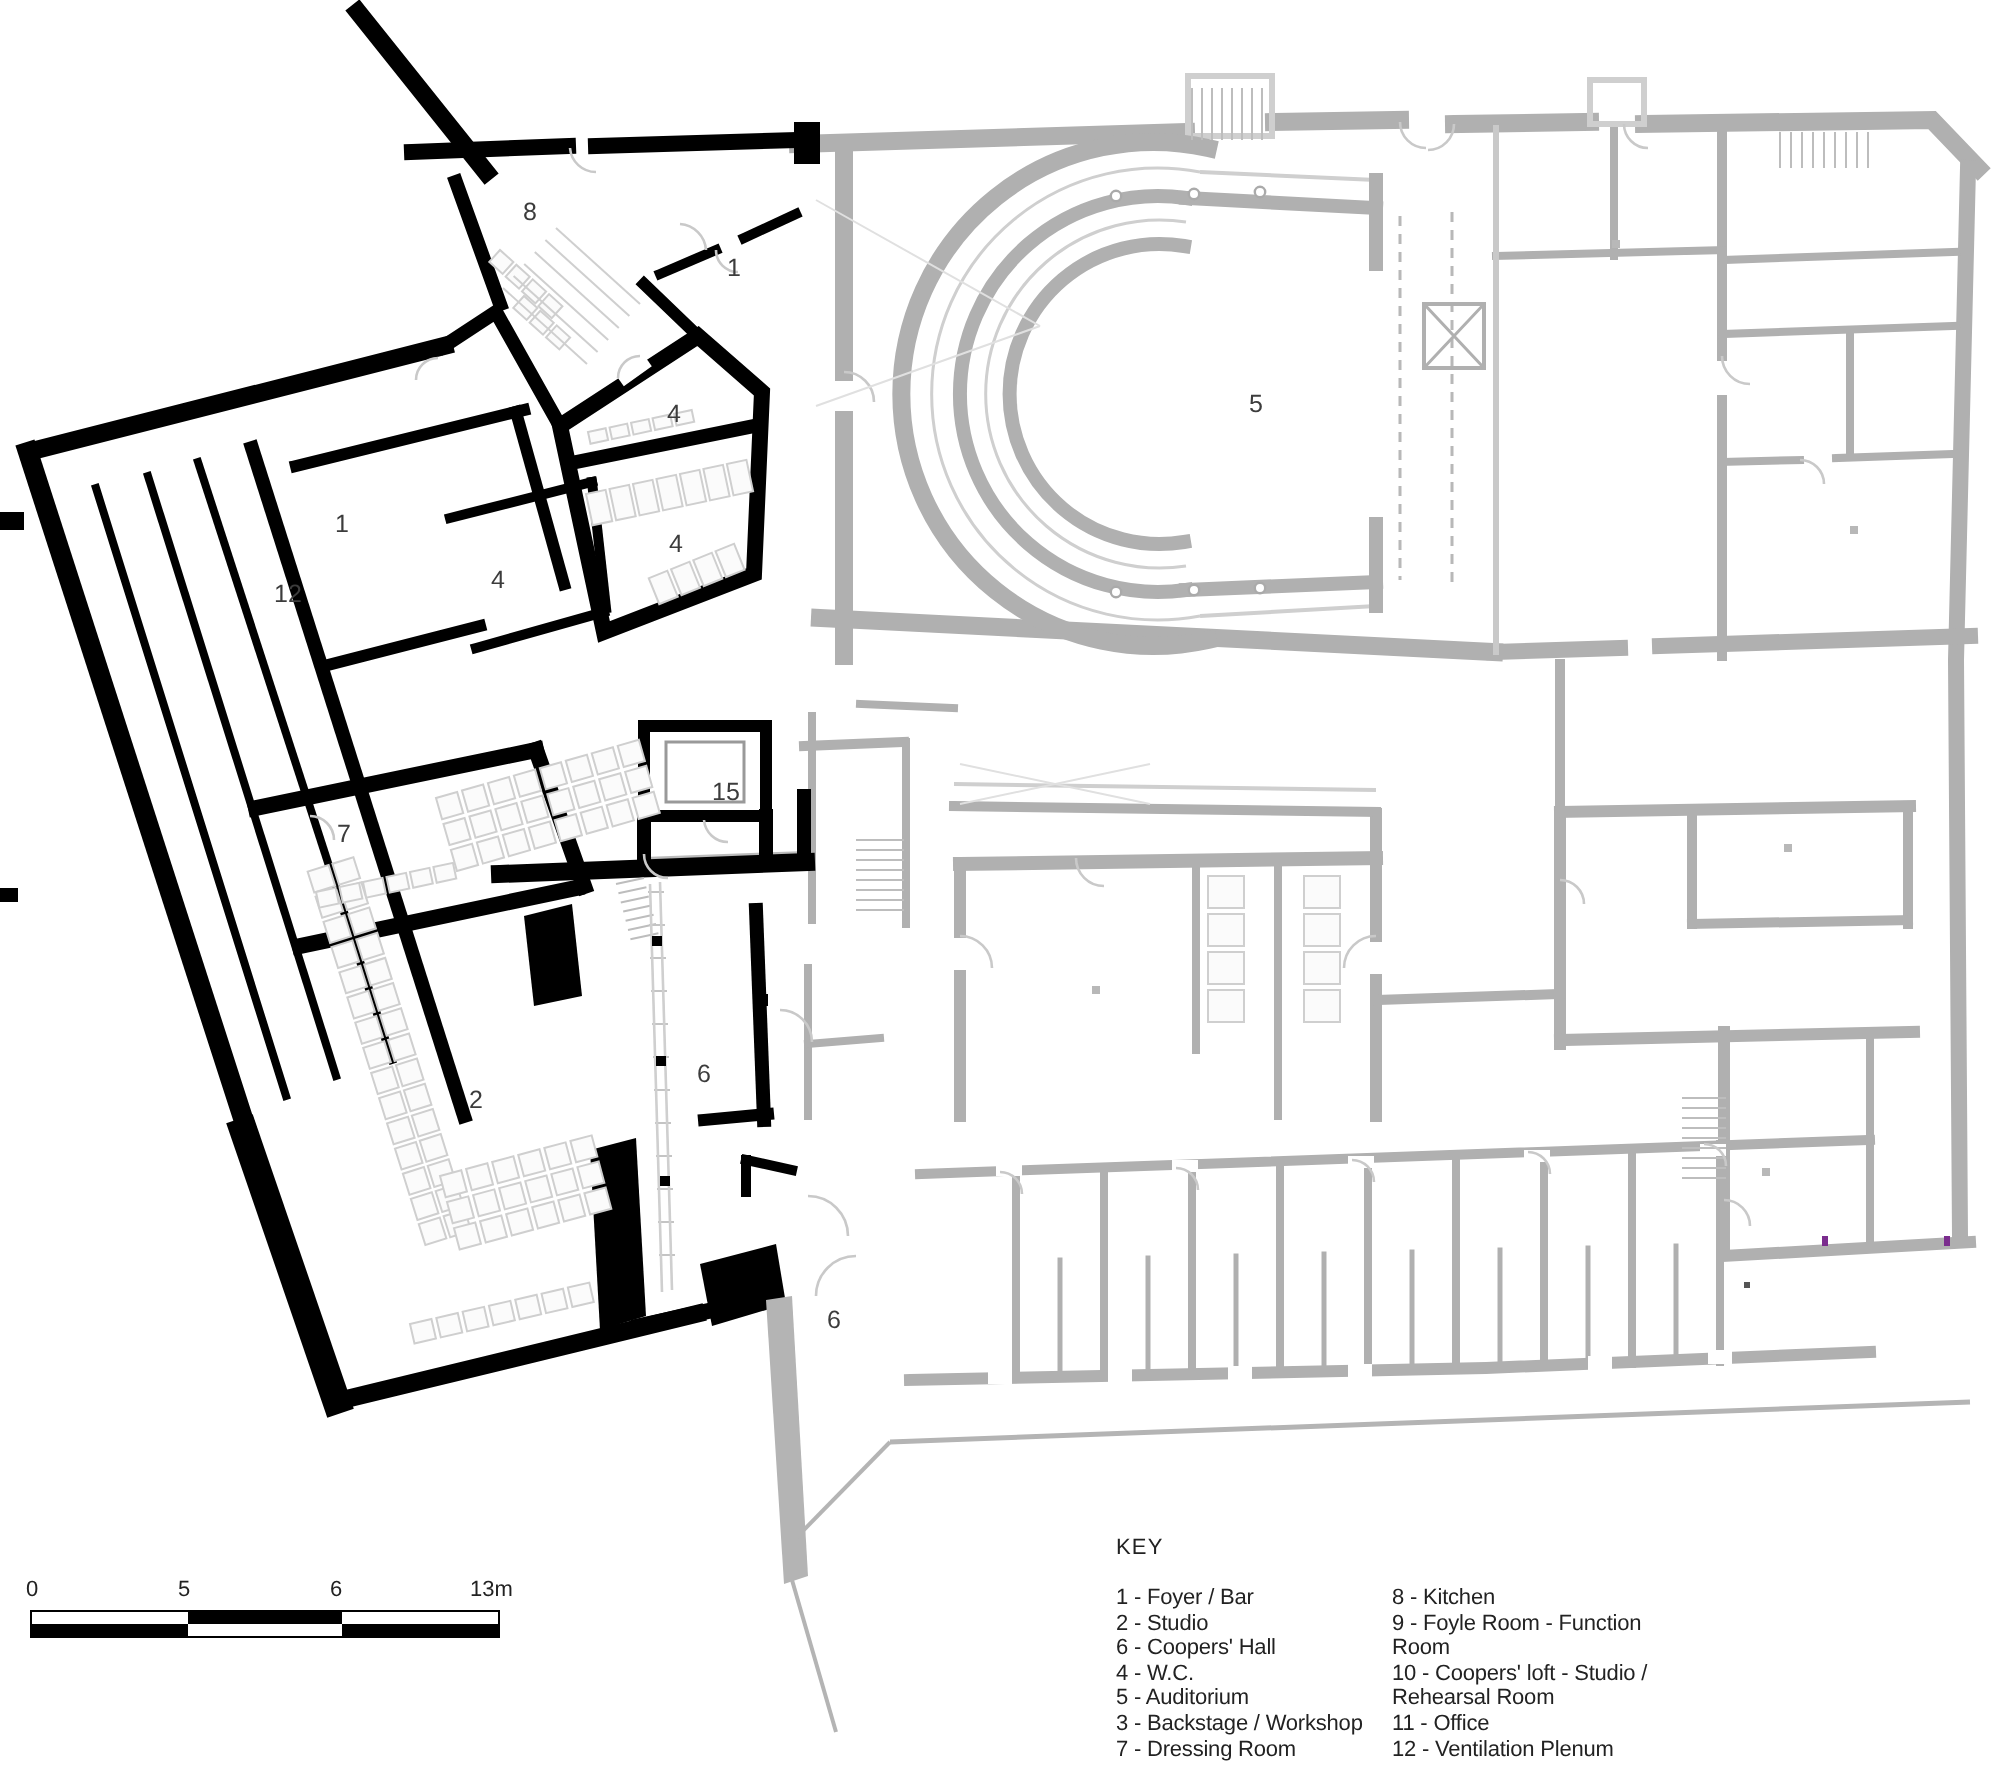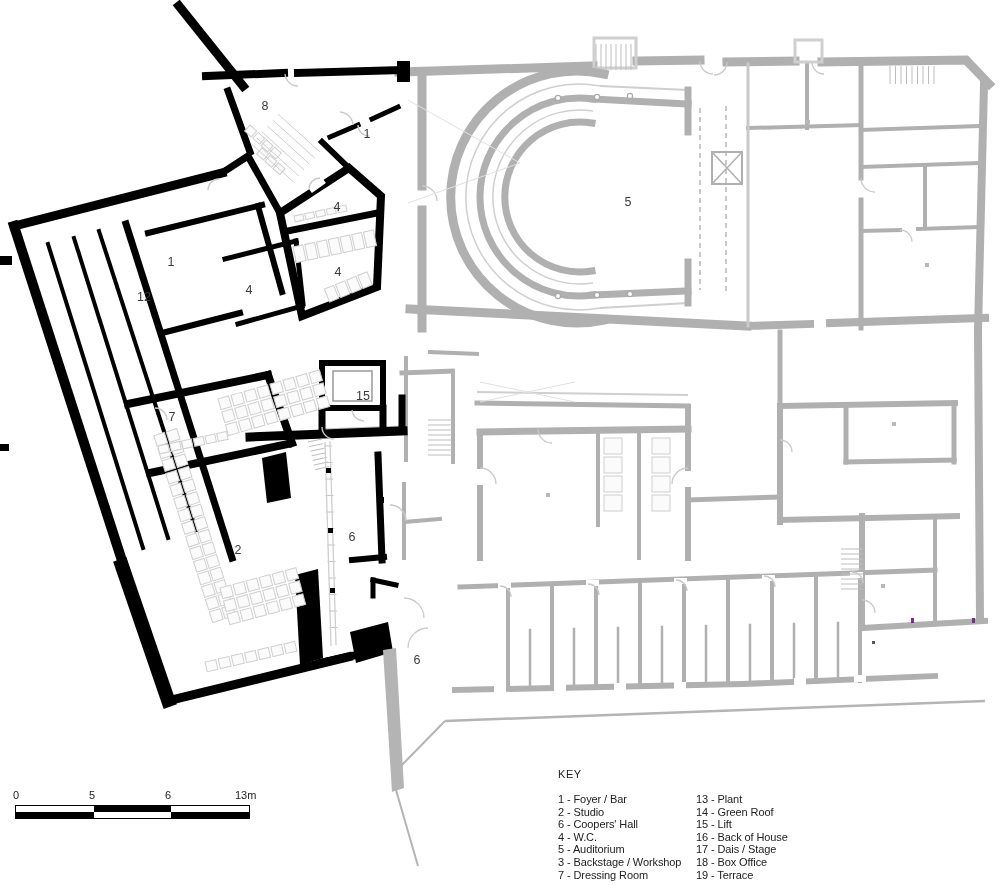--- a/index.html
+++ b/index.html
@@ -568,24 +568,22 @@
         <div class="key-col">
           <div class="key-item">1 - Foyer / Bar</div>
           <div class="key-item">2 - Studio</div>
           <div class="key-item">6 - Coopers' Hall</div>
           <div class="key-item">4 - W.C.</div>
           <div class="key-item">5 - Auditorium</div>
           <div class="key-item">3 - Backstage / Workshop</div>
           <div class="key-item">7 - Dressing Room</div>
         </div>
         <div class="key-col">
-          <div class="key-item">13 - Plant</div>
-          <div class="key-item">14 - Green Roof</div>
-          <div class="key-item">15 - Lift</div>
-          <div class="key-item">16 - Back of House</div>
-          <div class="key-item">17 - Dais / Stage</div>
-          <div class="key-item">18 - Box Office</div>
-          <div class="key-item">19 - Terrace</div>
+          <div class="key-item">8 - Kitchen</div>
+          <div class="key-item">9 - Foyle Room - Function Room</div>
+          <div class="key-item">10 - Coopers' loft - Studio / Rehearsal Room</div>
+          <div class="key-item">11 - Office</div>
+          <div class="key-item">12 - Ventilation Plenum</div>
         </div>
       </div>
 </div>
 
 </div>
 
 </body></html>

